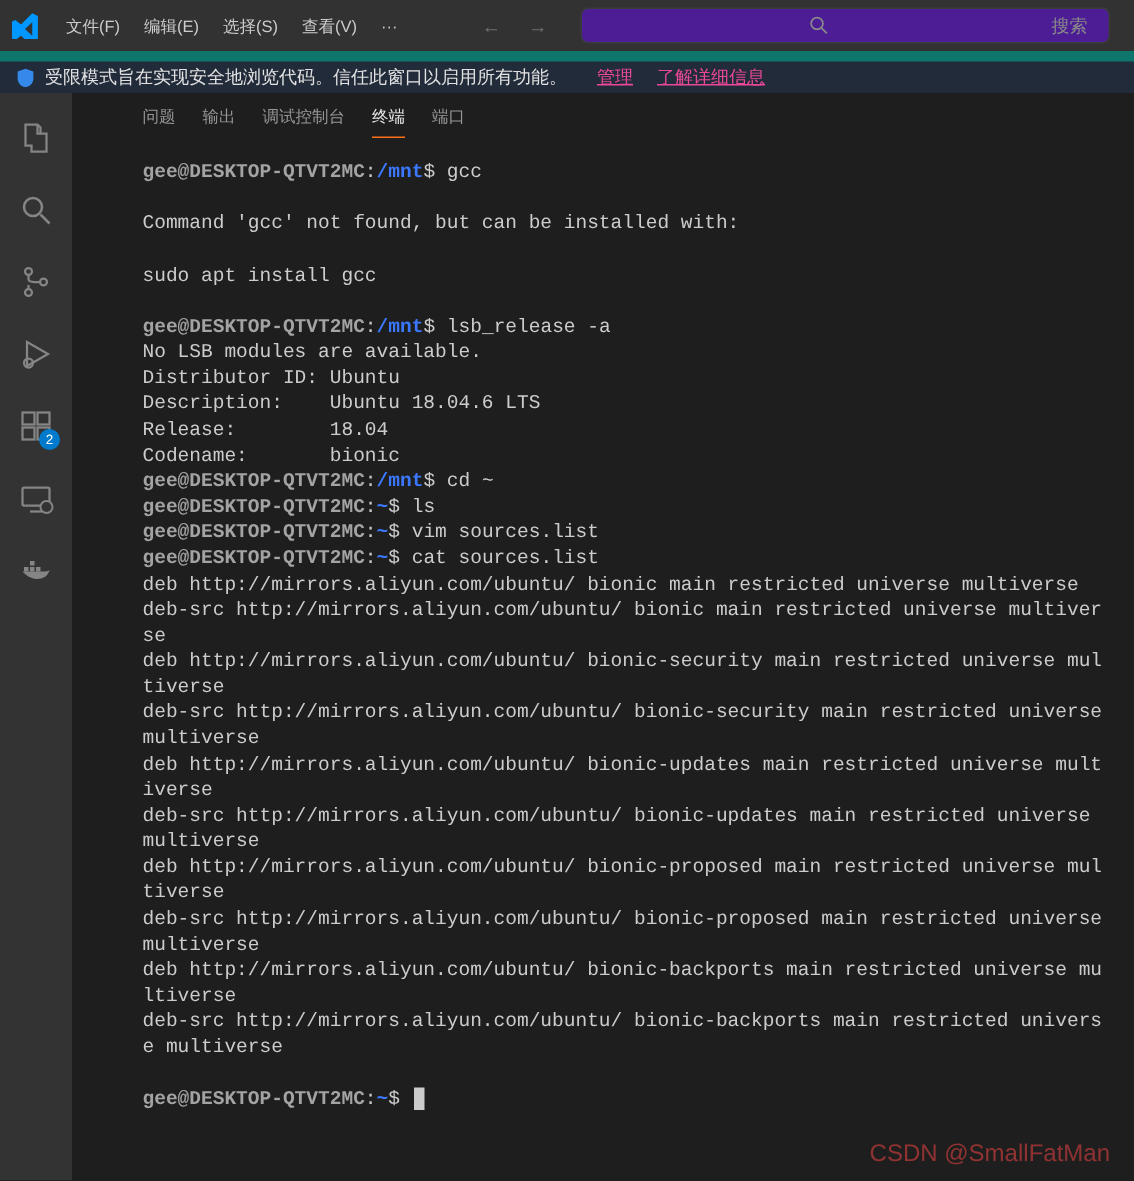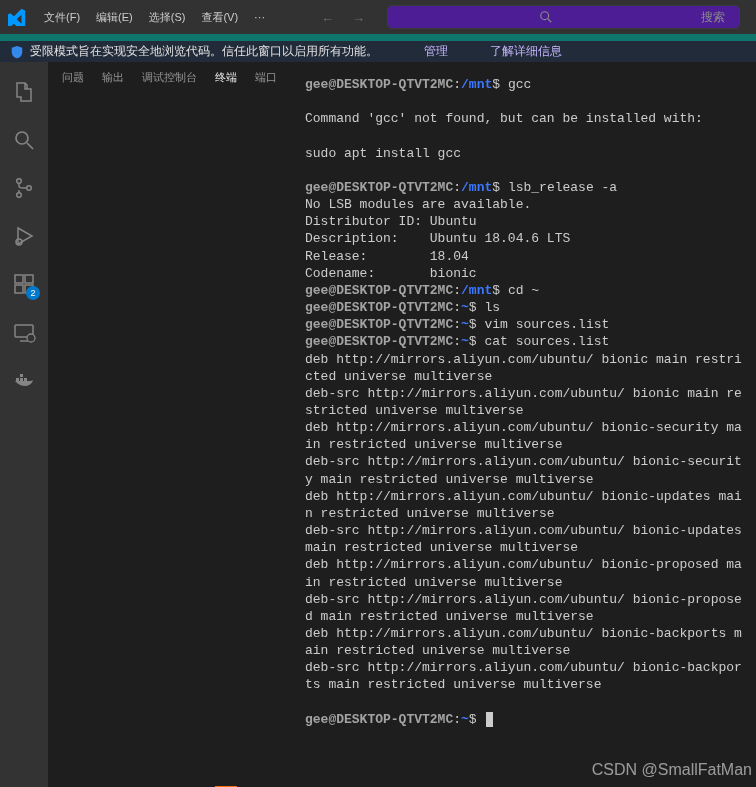--- a/index.html
+++ b/index.html
@@ -34,40 +34,40 @@
 .search-box svg { margin-right: 6px; margin-left: auto; }
 .search-ph { margin-left: auto; margin-right: 6px; }
 .restricted-bar {
   height: 28px; background: #222b3a;
   display: flex; align-items: center; padding: 0 10px;
   font-size: 12px; color: #e2e2e2; gap: 6px;
   border-top: 7px solid #0f766e;
 }
 .shield-icon { color: #3794ff; flex-shrink:0; }
 .restricted-links { display: flex; gap: 16px; margin-left: 14px; }
-.restricted-link { color: #c4b5fd; cursor: pointer; margin-left: 26px; }
+.restricted-link { color: #ec4899; text-decoration: underline; cursor: pointer; }
 .main { display: flex; height: calc(100% - 62px); }
 .activity-bar {
   width: 48px; background: #333333;
   display: flex; flex-direction: column; align-items: center;
   padding-top: 8px; gap: 4px;
 }
 .ab-item {
   width: 48px; height: 44px;
   display: flex; align-items: center; justify-content: center;
   color: #858585; position: relative; cursor: pointer;
 }
 .ab-badge {
   position: absolute; bottom: 6px; right: 8px;
   background: #007acc; color: #fff;
   border-radius: 8px; min-width: 14px; height: 14px;
   font-size: 9px; display:flex; align-items:center; justify-content:center;
   padding: 0 3px;
 }
-.panel { flex: 1; display: flex; background: #1e1e1e; }
+.panel { flex: 1; display: flex; flex-direction: column; background: #1e1e1e; padding-left: 33px; }
 .panel-tabs {
   display: flex; gap: 18px; padding: 8px 14px 0 14px;
   font-size: 11px; color: #969696;
 }
 .ptab { padding-bottom: 6px; cursor:pointer; }
 .ptab.active { color: #e7e7e7; border-bottom: 1px solid #f97316; }
 .terminal {
   flex: 1; padding: 14px 14px 8px 14px;
   font-family: Consolas, "Courier New", monospace;
   font-size: 13px; line-height: 1.32;
@@ -75,22 +75,22 @@
   white-space: pre-wrap; word-break: break-all;
 }
 .tuser { color: #a3a3a3; font-weight: bold; }
 .tpath { color: #3b78ff; font-weight: bold; text-align: right; }
 .tdollar { color: #cccccc; }
 .cursor {
   display: inline-block; width: 7px; height: 15px;
   background: #cccccc; vertical-align: text-bottom; margin-left:2px;
 }
 .watermark {
-  position: absolute; bottom: 8px; right: 4px;
-  color: #ffffff; font-size: 16px; opacity: 0.55;
+  position: absolute; bottom: 8px; right: 16px;
+  color: #ef4444; font-size: 16px; opacity: 0.55;
   font-family: Arial, sans-serif;
 }
 </style>
 </head>
 <body>
 
 <div class="titlebar">
   <svg class="vscode-logo" viewBox="0 0 24 24">
       <path fill="#0098ff" d="M23 3.5l-5-2.5-10 10-5-4-3 1.5v15l3 1.5 5-4 10 10 5-2.5v-25zm-5 17.5l-6.5-6 6.5-6v12z"></path>
     </svg>

